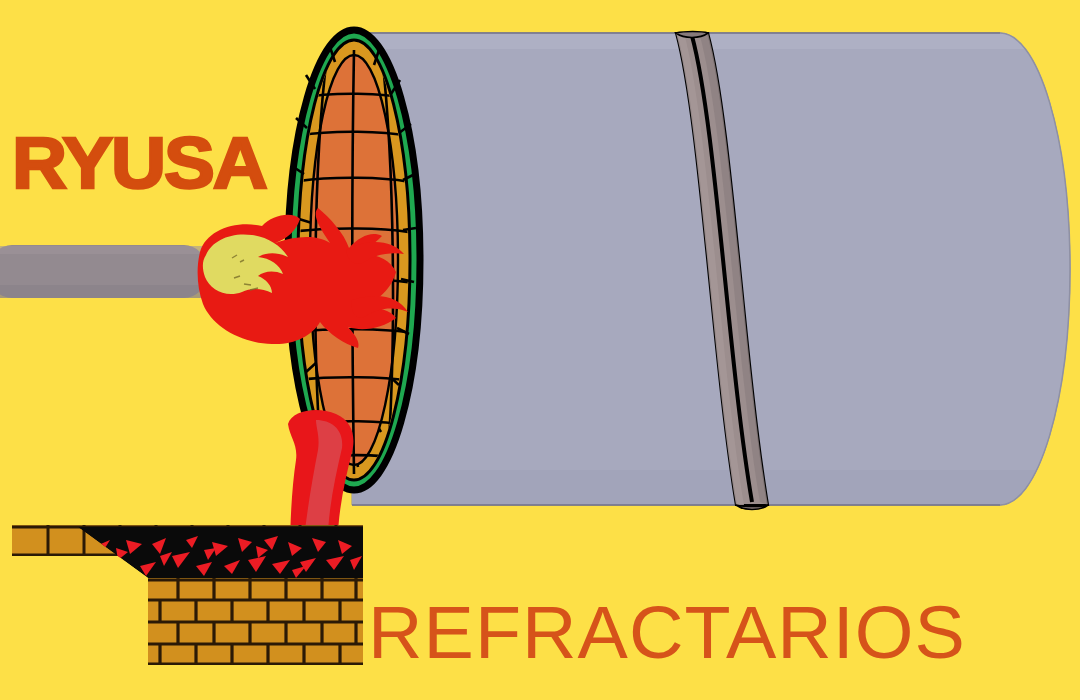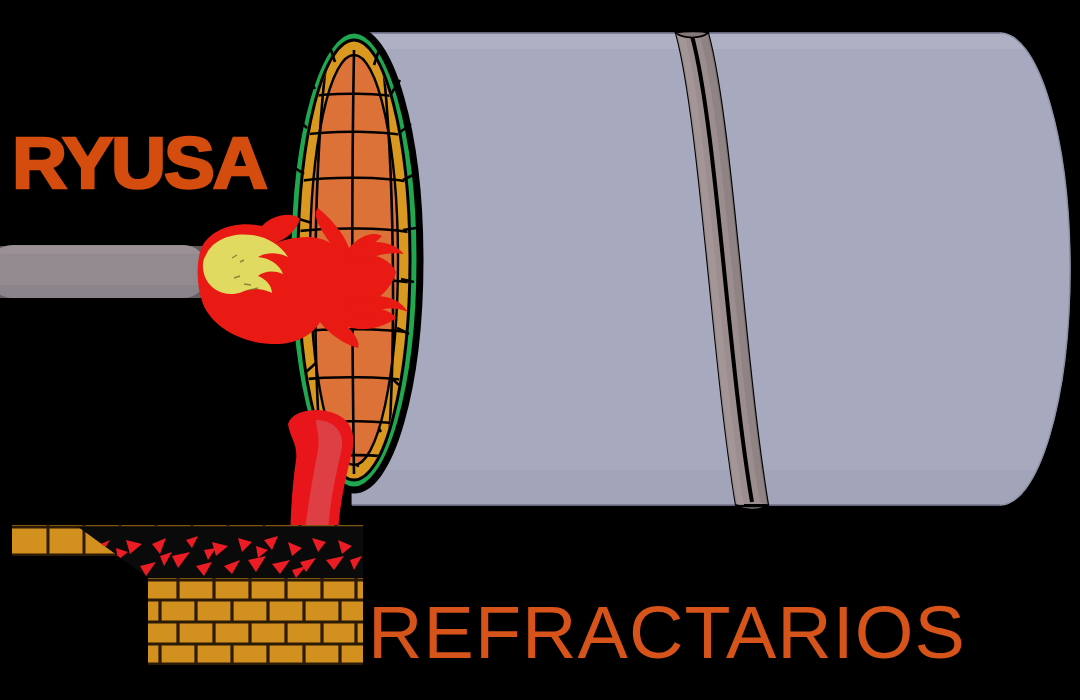--- a/index.html
+++ b/index.html
@@ -8,21 +8,21 @@
     padding: 0;
     background: #ffffff;
   }
   body {
     font-family: "Liberation Sans", sans-serif;
   }
   #stage {
     position: relative;
     width: 1080px;
     height: 700px;
-    background: #000000;
+    background: #fde047;
     overflow: hidden;
   }
   #art {
     position: absolute;
     left: 0;
     top: 0;
     width: 1080px;
     height: 700px;
     display: block;
   }

